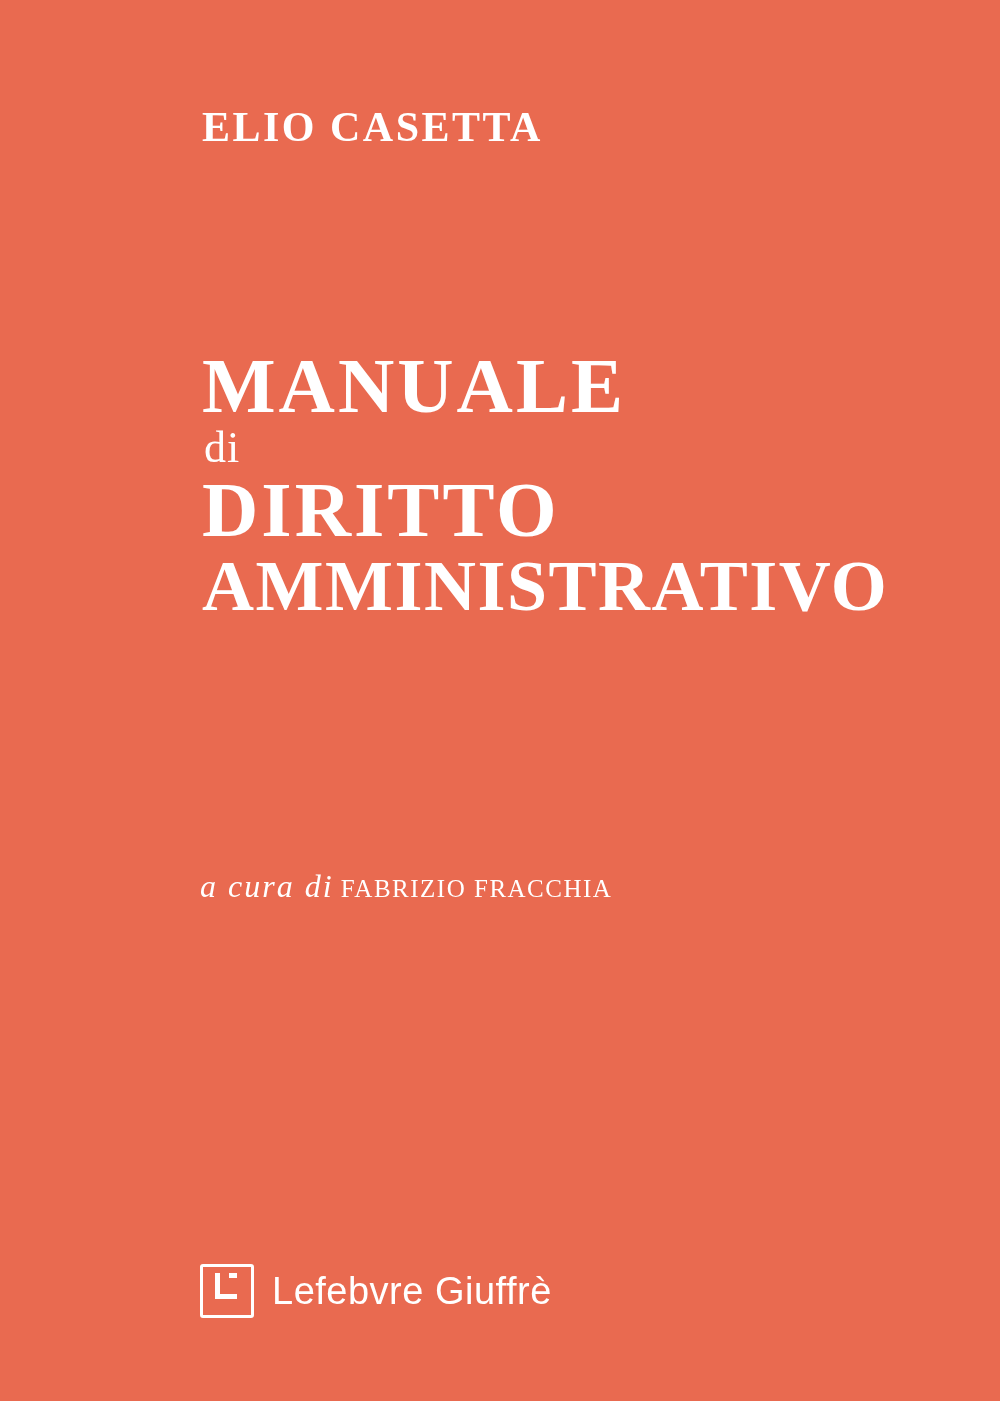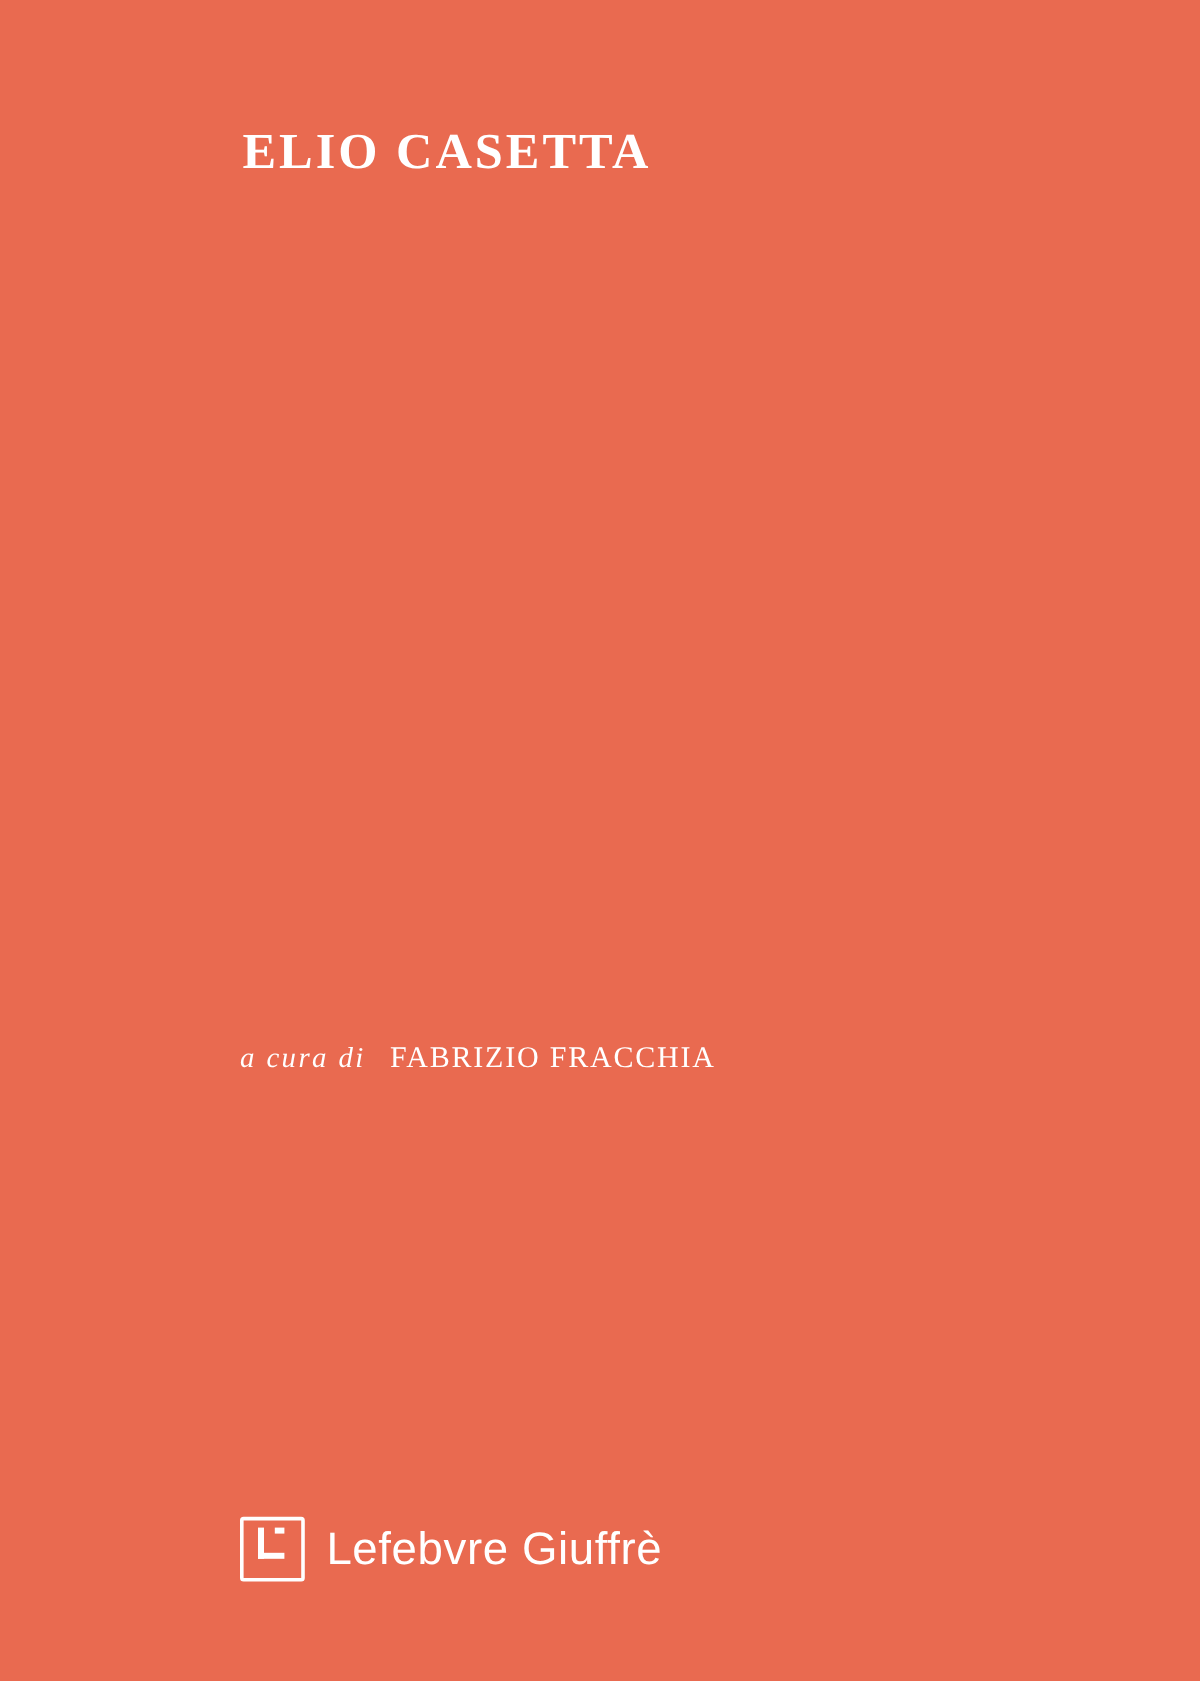--- a/index.html
+++ b/index.html
@@ -101,27 +101,26 @@
     left: 0;
     font-family: "Liberation Serif", serif;
     font-size: 25px;
     color: #ffffff;
     letter-spacing: 1px;
     white-space: nowrap;
   }
   .curator .cur-label {
     font-style: italic;
     letter-spacing: 2px;
-    font-size: 24px;
+    font-size: 32px;
   }
   .curator .cur-name {
     font-style: normal;
     letter-spacing: 1.5px;
     font-size: 25px;
-    margin-left: 13px;
   }
   .publisher {
     position: absolute;
     top: 1262px;
     left: 0;
     display: flex;
     align-items: center;
     gap: 18px;
   }
   .logo-mark {
@@ -169,20 +168,26 @@
   }
 </style>
 </head>
 <body>
 
 <div class="cover">
   <div class="content">
 
     <div class="author">ELIO CASETTA</div>
 
+    <div class="title-block">
+      <div class="title-line-1">MANUALE</div>
+      <div class="title-di">di</div>
+      <div class="title-line-2">DIRITTO</div>
+      <div class="title-line-3">AMMINISTRATIVO</div>
+    </div>
 
 
     <div class="curator">
       <span class="cur-label">a cura di</span>
       <span class="cur-name">FABRIZIO FRACCHIA</span>
     </div>
 
     <div class="publisher">
       <span class="logo-mark">
         <span class="logo-bar-top"></span>

